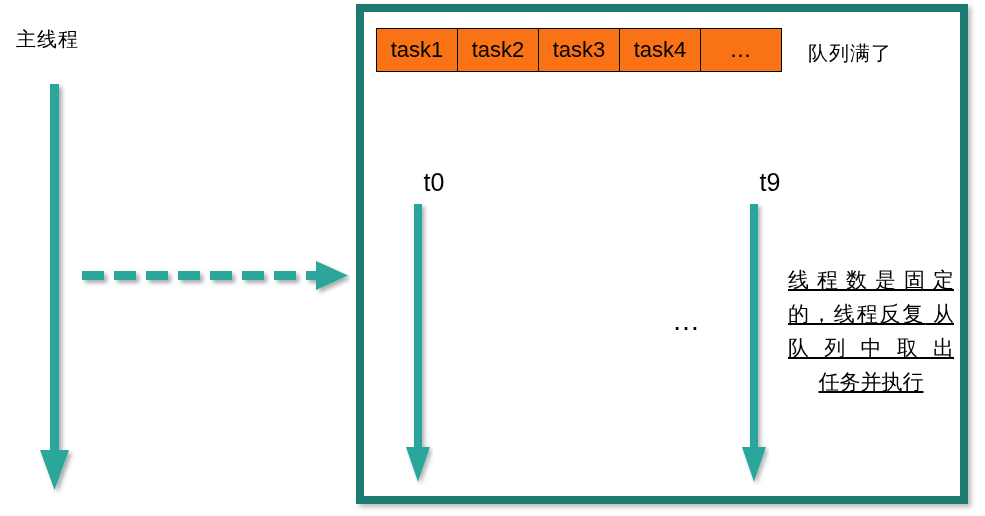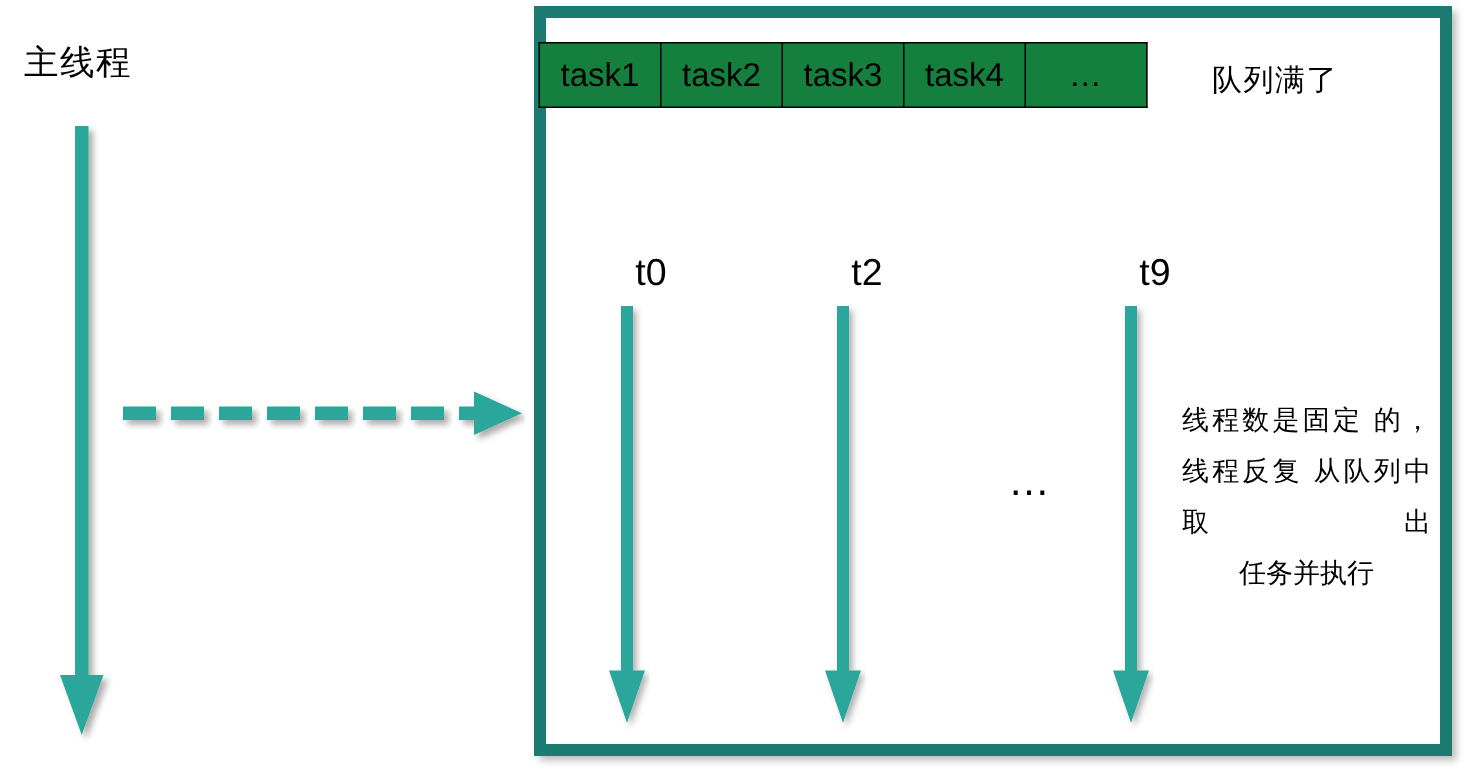--- a/index.html
+++ b/index.html
@@ -16,21 +16,21 @@
     height: 516px;
     background: #ffffff;
     overflow: hidden;
   }
 
   
   .label-main-thread {
     position: absolute;
     left: 16px;
     top: 26px;
-    font-size: 23px;
+    font-size: 20px;
     color: #000000;
     letter-spacing: 1px;
     white-space: nowrap;
   }
 
   .main-thread-arrow {
     position: absolute;
     left: 34px;
     top: 84px;
     width: 42px;
@@ -64,24 +64,24 @@
     height: 500px;
     box-sizing: border-box;
     border: 8px solid #1B7B71;
     background: #ffffff;
     box-shadow: 3px 3px 5px rgba(0,0,0,0.28);
   }
 
   
   .queue-table {
     position: absolute;
-    left: 359px;
+    left: 376px;
     top: 28px;
     border-collapse: collapse;
-    background: #15803d;
+    background: #f97316;
   }
   .queue-table td {
     border: 1px solid #000000;
     width: 80px;
     height: 42px;
     text-align: center;
     vertical-align: middle;
     font-size: 22px;
     color: #000000;
     font-family: "Liberation Sans", "DejaVu Sans", sans-serif;
@@ -132,26 +132,27 @@
     font-size: 28px;
     color: #000000;
     letter-spacing: 3px;
   }
 
   .pool-note {
     position: absolute;
     left: 788px;
     top: 263px;
     width: 166px;
-    font-size: 18px;
+    font-size: 21px;
     line-height: 34px;
     color: #000000;
     text-align: justify;
     text-align-last: justify;
     letter-spacing: 0px;
+    text-decoration: underline;
   }
   .pool-note .note-last {
     display: block;
     text-align: left;
     text-align-last: center;
   }
 </style>
 </head>
 <body>
 
@@ -222,36 +223,20 @@
         </defs>
         <g filter="url(#sht0)">
           <rect x="11" y="0" width="8" height="248" fill="#2BA69A"></rect>
           <polygon points="3,243 27,243 15,278" fill="#2BA69A"></polygon>
         </g>
       </svg>
     </div>
   </div>
 
 
-  <div class="thread-col" style="left:532px; top:168px; height:320px;">
-    <div class="thread-label">t2</div>
-    <div class="thread-arrow">
-      <svg width="30" height="282" viewBox="0 0 30 282" xmlns="http://www.w3.org/2000/svg">
-        <defs>
-          <filter id="sht2" x="-80%" y="-15%" width="300%" height="140%">
-            <feDropShadow dx="2.5" dy="2.5" stdDeviation="2" flood-color="#000000" flood-opacity="0.30"></feDropShadow>
-          </filter>
-        </defs>
-        <g filter="url(#sht2)">
-          <rect x="11" y="0" width="8" height="248" fill="#2BA69A"></rect>
-          <polygon points="3,243 27,243 15,278" fill="#2BA69A"></polygon>
-        </g>
-      </svg>
-    </div>
-  </div>
 
 
   <div class="thread-col" style="left:724px; top:168px; height:320px;">
     <div class="thread-label">t9</div>
     <div class="thread-arrow">
       <svg width="30" height="282" viewBox="0 0 30 282" xmlns="http://www.w3.org/2000/svg">
         <defs>
           <filter id="sht9" x="-80%" y="-15%" width="300%" height="140%">
             <feDropShadow dx="2.5" dy="2.5" stdDeviation="2" flood-color="#000000" flood-opacity="0.30"></feDropShadow>
           </filter>

